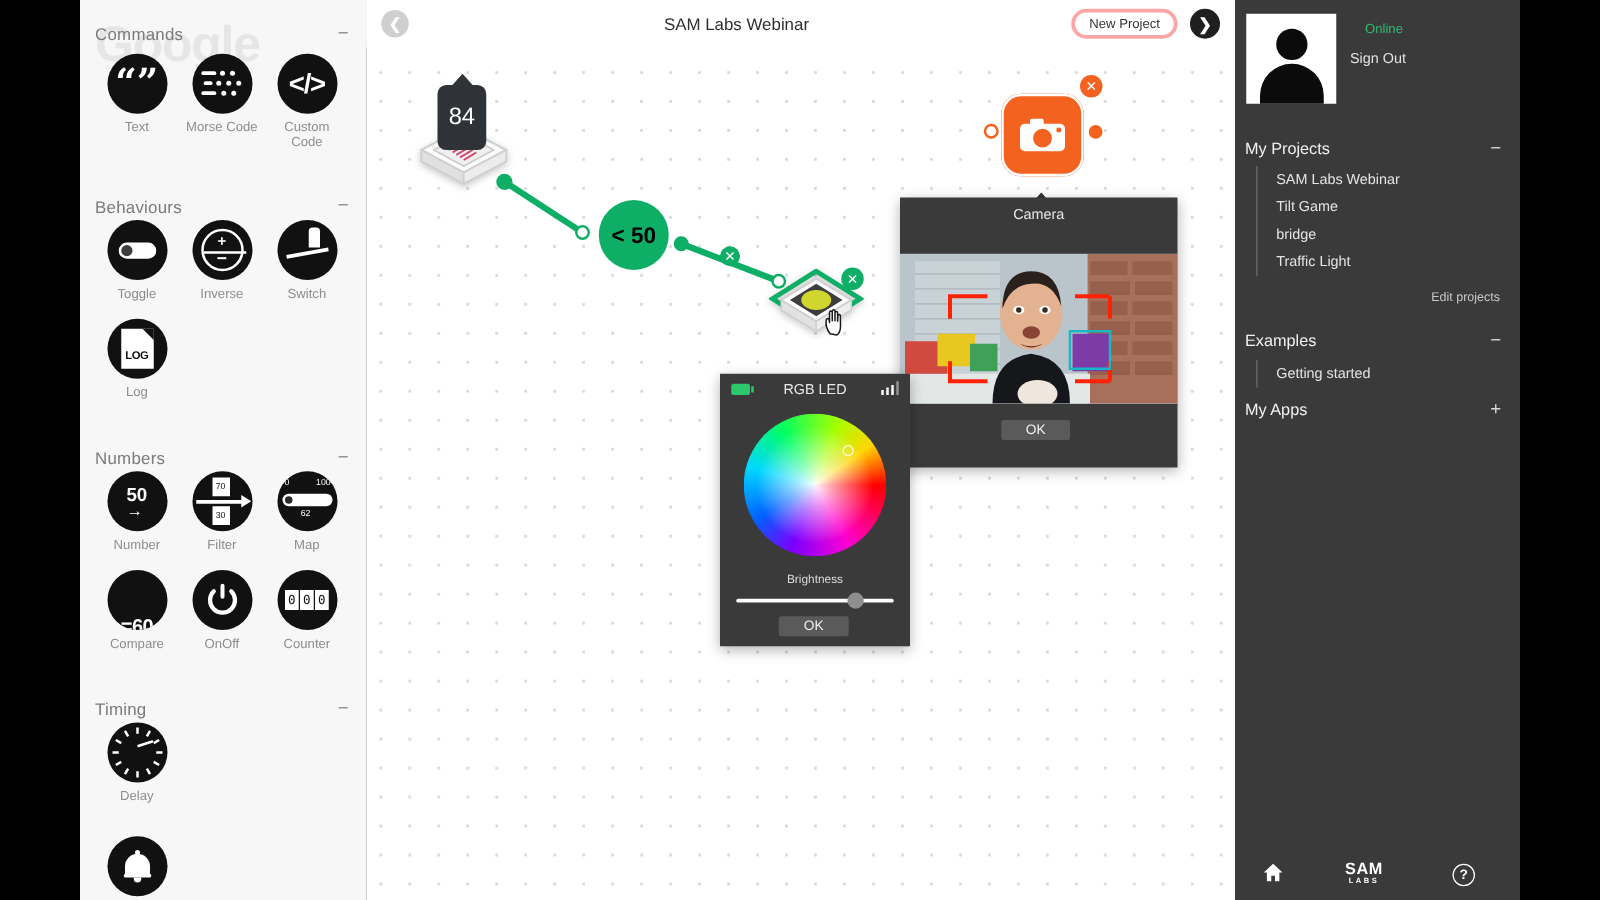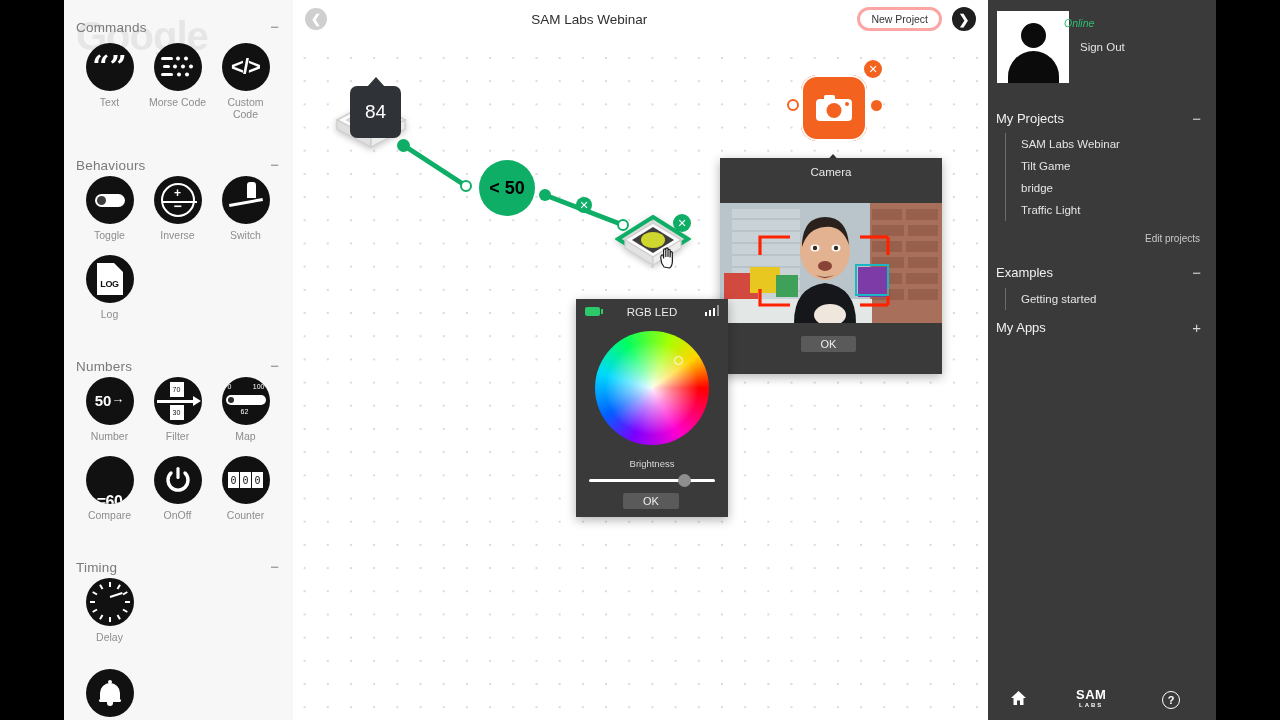--- a/index.html
+++ b/index.html
@@ -178,21 +178,21 @@
   
   .right-panel {
     position: absolute; left: 988px; top: 0; width: 228px; height: 720px; background: #3a3a3a;
   }
   .avatar {
     position: absolute; left: 9px; top: 11px; width: 72px; height: 72px; background: #fff;
     overflow: hidden;
   }
   .av-head { position: absolute; left: 24px; top: 12px; width: 25px; height: 25px; border-radius: 50%; background: #0b0b0b; }
   .av-body { position: absolute; left: 11px; top: 40px; width: 51px; height: 40px; border-radius: 26px 26px 0 0; background: #0b0b0b; }
-  .status-online { position: absolute; left: 76px; top: 17px; font-size: 10.5px; color: #2fbd72; font-style: italic; }
+  .status-online { position: absolute; left: 104px; top: 17px; font-size: 10.5px; color: #2fbd72; }
   .sign-out { position: absolute; left: 92px; top: 41px; font-size: 11.5px; color: #e2e2e2; }
   .grp-head {
     position: absolute; left: 8px; width: 205px; height: 18px;
     display: flex; align-items: center; justify-content: space-between;
   }
   .grp-title { font-size: 13px; color: #f0f0f0; }
   .grp-sign { font-size: 15px; color: #d7d7d7; line-height: 11px; }
   .grp-list { position: absolute; left: 17px; border-left: 1px solid #6c6c6c; padding-left: 15px; }
   .grp-item { font-size: 11.5px; color: #e4e4e4; height: 22px; line-height: 22px; }
   .edit-proj { position: absolute; right: 16px; font-size: 10px; color: #c9c9c9; }
@@ -294,21 +294,21 @@
       </div>
     </div>
 
     <div class="section-head" style="top:356px">
       <span class="section-title">Numbers</span>
       <span class="collapse-sign">−</span>
     </div>
     <div class="tile-row" style="top:377px">
       <div class="tile">
         <div class="tile-ic">
-          <div style="display:flex;flex-direction:row;align-items:flex-start">
+          <div style="display:flex;flex-direction:column;align-items:flex-start">
             <span class="num-50">50</span>
             <span class="num-arrow">→</span>
           </div>
         </div>
         <div class="tile-lbl">Number</div>
       </div>
       <div class="tile">
         <div class="tile-ic">
           <div class="flt-wrap">
             <div class="flt-box" style="left:14px;top:2px">70</div>
@@ -413,21 +413,21 @@
         <polygon points="36,4 70,22 36,40 2,22" fill="#fbfbfb" stroke="#cfcfcf" stroke-width="1.6"></polygon>
         <path d="M2 22 L2 31 L36 49 L36 40 Z" fill="#e0e0e0" stroke="#cfcfcf" stroke-width="1.4"></path>
         <path d="M70 22 L70 31 L36 49 L36 40 Z" fill="#ececec" stroke="#cfcfcf" stroke-width="1.4"></path>
         <polygon points="36,9 60,22 36,35 12,22" fill="#efefef" stroke="#c9c9c9" stroke-width="1.2"></polygon>
         <g stroke="#d6406a" stroke-width="1.6" fill="none">
           <path d="M24 22 L34 16 M27 24 L37 18 M30 26 L40 20 M33 28 L43 22 M36 30 L46 24"></path>
         </g>
       </svg>
     </div>
 
-    <div class="tooltip" style="left:57px;top:86px;width:51px;height:52px">
+    <div class="tooltip" style="left:57px;top:68px;width:39px;height:52px">
       <span>84</span>
     </div>
 
     <div class="port port-fill" style="left:104px;top:139px;width:13px;height:13px"></div>
     <div class="port port-hollow" style="left:167px;top:180px;width:12px;height:12px"></div>
 
     <div class="cond-node" style="left:186px;top:160px">
       <span>&lt; 50</span>
     </div>
     <div class="port port-fill" style="left:246px;top:189px;width:12px;height:12px"></div>

